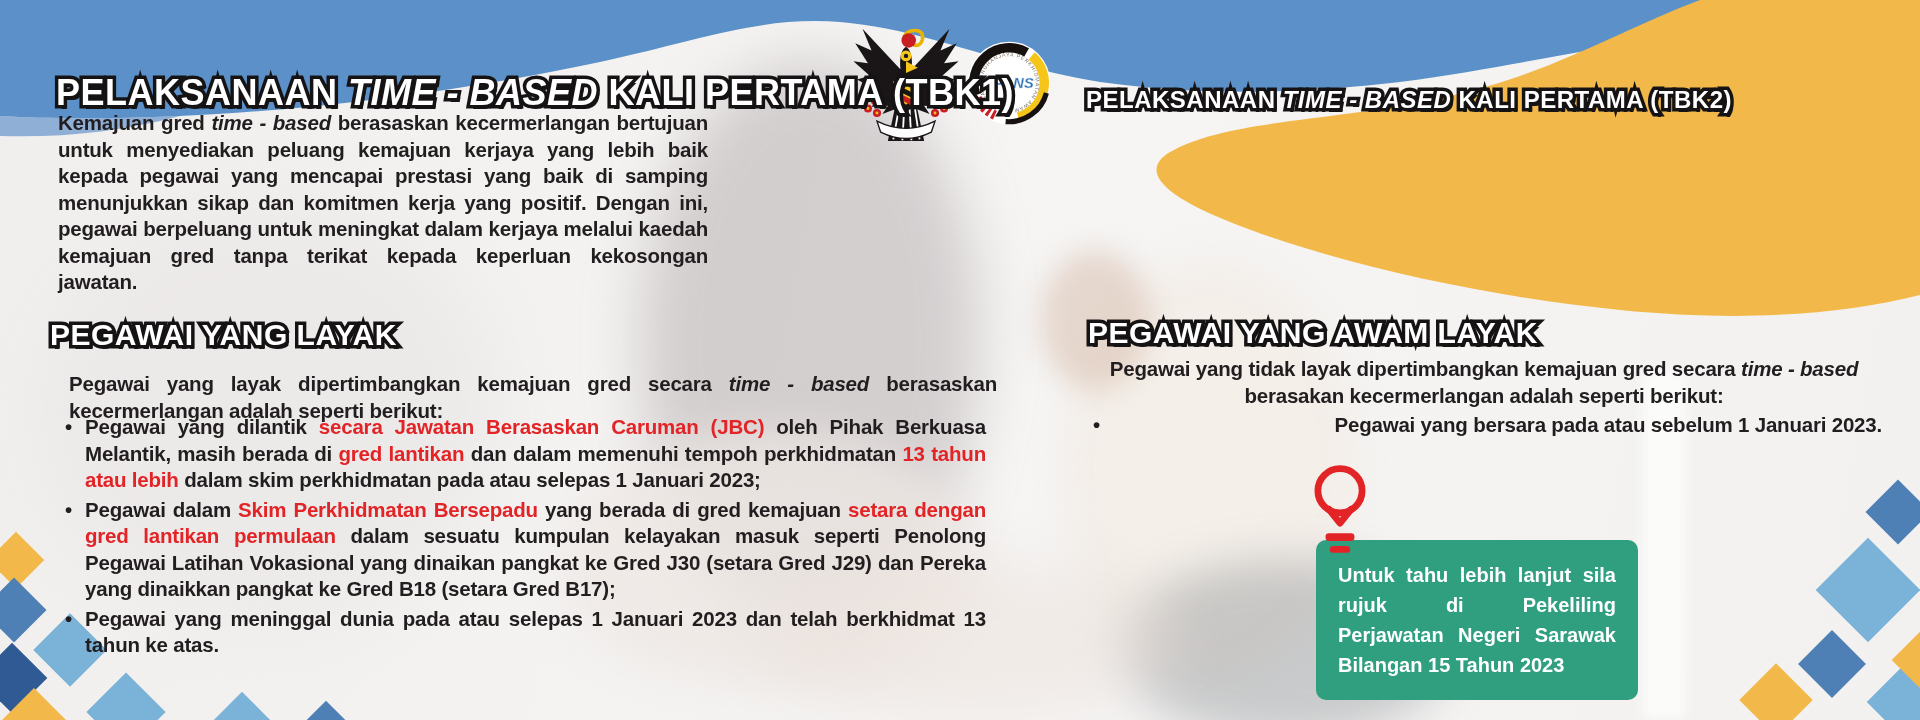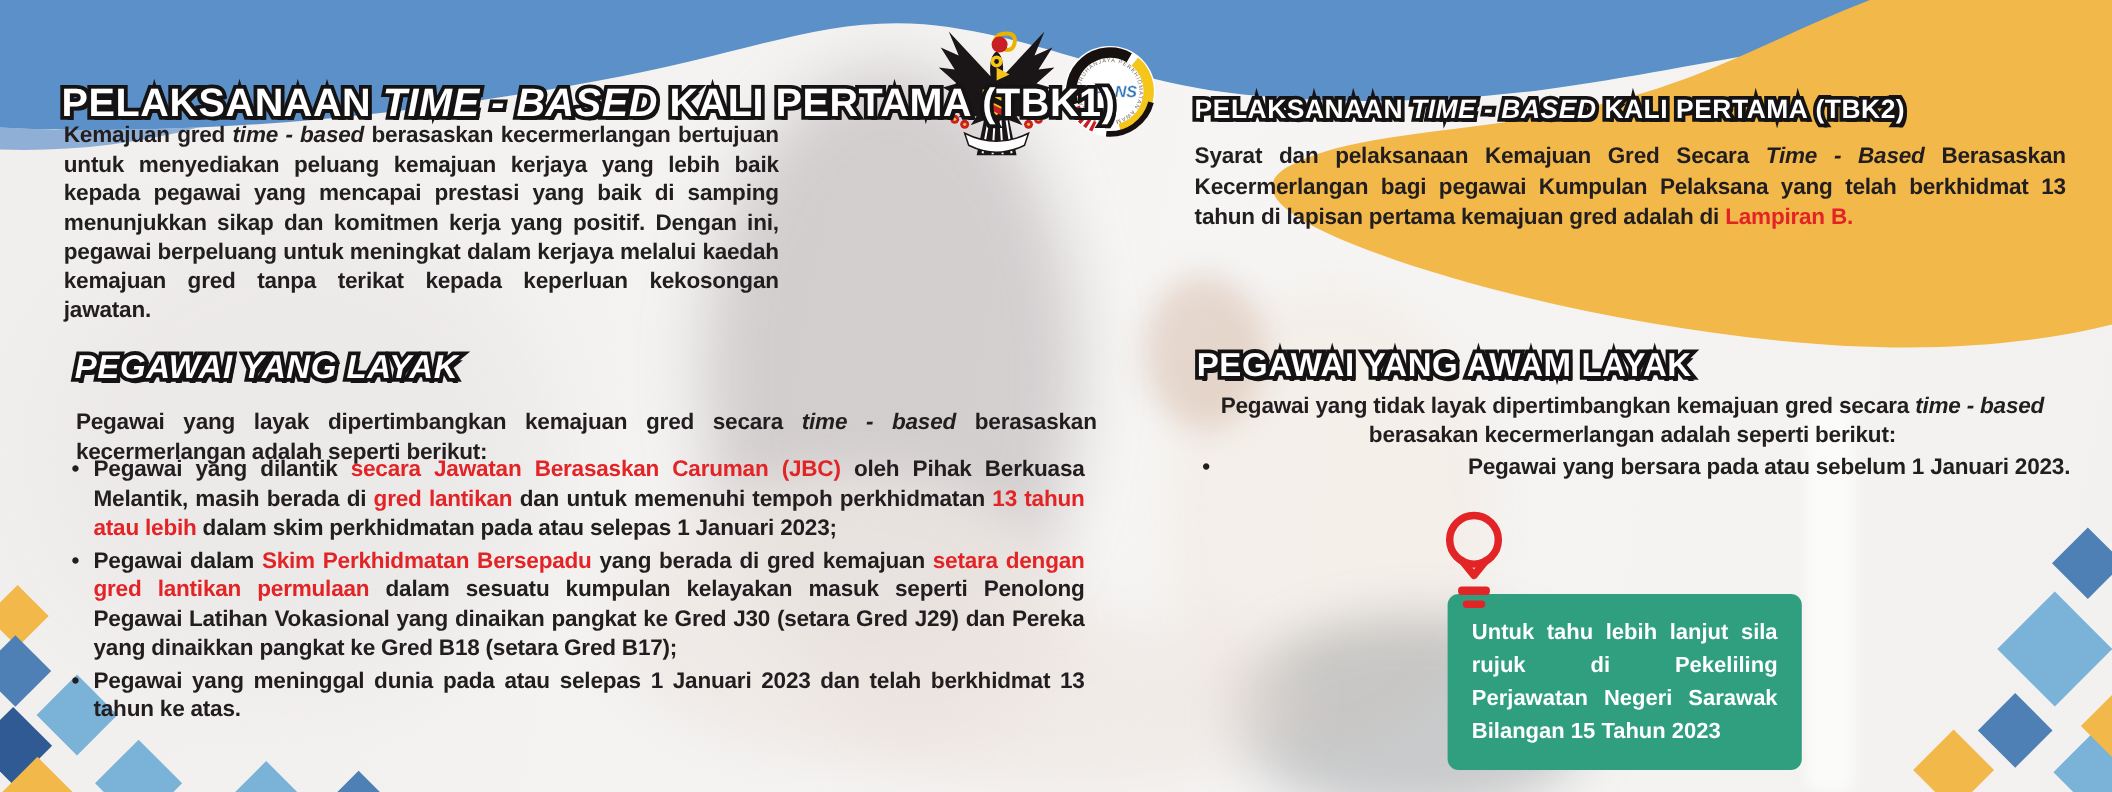--- a/index.html
+++ b/index.html
@@ -126,30 +126,29 @@
       <text font-size="6" fill="#7a6f62" font-family="Liberation Sans, sans-serif" letter-spacing="1">
         <textPath href="#ringPath">SURUHANJAYA PERKHIDMATAN AWAM NEGERI SARAWAK</textPath>
       </text>
       <text x="50" y="56" text-anchor="middle" font-size="17" font-weight="bold" font-style="italic" fill="#2f6fb5" stroke="#bcd7ef" stroke-width="0.5" font-family="Liberation Sans, sans-serif">SPANS</text>
     </svg>
   </div>
 
   <h1 class="abs sticker title1" style="margin:0;"><span>PELAKSANAAN </span><span class="it">TIME - BASED</span><span> KALI PERTAMA (TBK1)</span></h1>
   <p class="abs para" style="left:58px;top:110px;width:650px;margin:0;"><span>Kemajuan gred </span><span class="it">time - based</span><span> berasaskan kecermerlangan bertujuan untuk menyediakan peluang kemajuan kerjaya yang lebih baik kepada pegawai yang mencapai prestasi yang baik di samping menunjukkan sikap dan komitmen kerja yang positif. Dengan ini, pegawai berpeluang untuk meningkat dalam kerjaya melalui kaedah kemajuan gred tanpa terikat kepada keperluan kekosongan jawatan.</span></p>
 
-  <h2 class="abs sticker sec" style="left:68px;top:318px;margin:0;font-style:italic;">PEGAWAI YANG LAYAK</h2>
+  <h2 class="abs sticker sec" style="left:50px;top:318px;margin:0;">PEGAWAI YANG LAYAK</h2>
   <p class="abs para" style="left:58px;top:360px;width:928px;margin:11px;"><span>Pegawai yang layak dipertimbangkan kemajuan gred secara </span><span class="it">time - based</span><span> berasaskan kecermerlangan adalah seperti berikut:</span></p>
   <ul class="abs para blist" style="left:58px;top:414px;width:928px;">
-    <li><span>Pegawai yang dilantik </span><span class="red">secara Jawatan Berasaskan Caruman (JBC)</span><span> oleh Pihak Berkuasa Melantik, masih berada di </span><span class="red">gred lantikan</span><span> dan untuk memenuhi tempoh perkhidmatan </span><span class="red">13 tahun atau lebih</span><span> dalam skim perkhidmatan pada atau selepas 1 Januari 2023;</span></li>
+    <li><span>Pegawai yang dilantik </span><span class="red">secara Jawatan Berasaskan Caruman (JBC)</span><span> oleh Pihak Berkuasa Melantik, masih berada di </span><span class="red">gred lantikan</span><span> dan dalam memenuhi tempoh perkhidmatan </span><span class="red">13 tahun atau lebih</span><span> dalam skim perkhidmatan pada atau selepas 1 Januari 2023;</span></li>
     <li><span>Pegawai dalam </span><span class="red">Skim Perkhidmatan Bersepadu</span><span> yang berada di gred kemajuan </span><span class="red">setara dengan gred lantikan permulaan</span><span> dalam sesuatu kumpulan kelayakan masuk seperti Penolong Pegawai Latihan Vokasional yang dinaikan pangkat ke Gred J30 (setara Gred J29) dan Pereka yang dinaikkan pangkat ke Gred B18 (setara Gred B17);</span></li>
     <li><span>Pegawai yang meninggal dunia pada atau selepas 1 Januari 2023 dan telah berkhidmat 13 tahun ke atas.</span></li>
   </ul>
 
   <h1 class="abs sticker title2" style="margin:0;"><span>PELAKSANAAN </span><span class="it">TIME - BASED</span><span> KALI PERTAMA (TBK2)</span></h1>
-  <p class="abs para" style="left:1086px;top:128px;width:792px;margin:0;line-height:28px;"><span>Syarat dan pelaksanaan Kemajuan Gred Secara </span><span class="it">Time - Based</span><span> Berasaskan Kecermerlangan bagi pegawai Kumpulan Pelaksana yang telah berkhidmat 13 tahun di lapisan pertama kemajuan gred adalah di </span><span class="red">Lampiran B.</span></p>
 
   <h2 class="abs sticker sec" style="left:1088px;top:316px;margin:0;">PEGAWAI YANG AWAM LAYAK</h2>
   <p class="abs para" style="left:1086px;top:356px;width:796px;margin:0;text-align:center;"><span>Pegawai yang tidak layak dipertimbangkan kemajuan gred secara </span><span class="it">time - based</span><span> berasakan kecermerlangan adalah seperti berikut:</span></p>
   <ul class="abs para blist" style="left:1086px;top:412px;width:796px;text-align:right;">
     <li><span>Pegawai yang bersara pada atau sebelum 1 Januari 2023.</span></li>
   </ul>
 
   <svg class="abs" style="left:1306px;top:460px;z-index:5;" width="68" height="104" viewBox="0 0 80 118">
     <circle cx="40" cy="34" r="26" fill="none" stroke="var(--highlight_red)" stroke-width="8"></circle>
     <path d="M27,56 L40,72 L53,56" fill="none" stroke="var(--highlight_red)" stroke-width="8" stroke-linejoin="round" stroke-linecap="round"></path>

